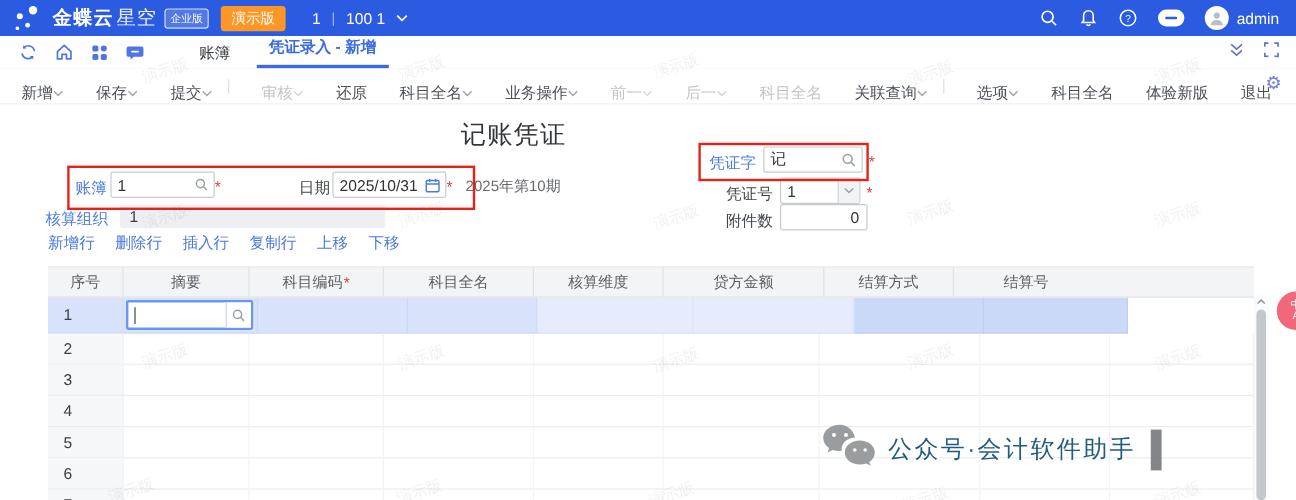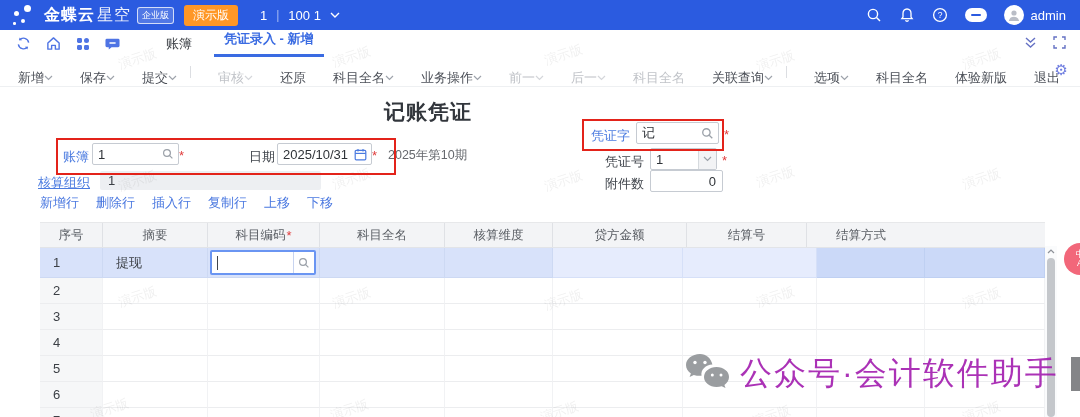--- a/index.html
+++ b/index.html
@@ -44,21 +44,21 @@
            border-bottom:1px solid #eef0f2;display:flex;align-items:center;}
   #toolbar-items{display:flex;align-items:center;margin-left:18px;}
   .tb-item{display:flex;align-items:flex-start;gap:0;font-size:13px;color:#4c5058;margin-right:27px;cursor:pointer;white-space:nowrap;margin-top:12px;}
   .tb-item.disabled{color:#c0c3c8;cursor:default;}
   .tb-item svg{margin-top:2px;color:#9ea3ab;}
   .tb-item.disabled svg{color:#d4d6da;}
   .tb-divider{width:1px;height:12px;background:#dcdee2;margin-right:27px;margin-left:-14px;}
   .gear{position:absolute;right:12px;top:5px;font-size:15px;color:#6f7de0;cursor:pointer;line-height:1;}
   
   .page-title{position:absolute;left:330px;top:98px;width:196px;text-align:center;
-              font-size:21px;font-weight:bold;color:#32363c;letter-spacing:1px;}
+              font-size:21px;font-weight:normal;color:#32363c;letter-spacing:1px;}
   .lbl{position:absolute;font-size:13px;color:#40454c;white-space:nowrap;}
   .lbl.link{color:#4c7ce0;}
   .r-lbl{position:absolute;width:46px;text-align:right;font-size:13px;color:#40454c;white-space:nowrap;}
   .r-lbl.link{color:#4c7ce0;}
   .inp{position:absolute;height:20px;border:1px solid #c6cbd2;border-radius:2px;background:#fff;
        display:flex;align-items:center;font-size:13px;color:#2f3338;padding-left:5px;box-sizing:content-box;}
   .inp .grow{flex:1;}
   .inp .ico{margin-right:4px;display:flex;}
   .inp .ddl{width:17px;align-self:stretch;border-left:1px solid #d6dade;background:#f2f3f5;
             display:flex;align-items:center;justify-content:center;color:#9aa0a8;}
@@ -98,21 +98,21 @@
   .vscroll .up{height:11px;display:flex;align-items:center;justify-content:center;color:#8d9198;}
   .vscroll .thumb{position:absolute;left:2px;right:2px;top:12px;bottom:0;background:#c4c7cb;border-radius:4px;}
   
   .fab{position:absolute;left:1064px;top:243px;width:32px;height:32px;border-radius:50%;background:#f2677a;
        box-shadow:0 0 0 2px #fff;color:#fff;display:flex;flex-direction:column;align-items:center;justify-content:center;
        font-size:9px;line-height:9px;cursor:pointer;z-index:30;}
   
   .wm{position:absolute;font-size:13px;color:rgba(60,60,60,.08);transform:rotate(-18deg);
       white-space:nowrap;pointer-events:none;z-index:5;}
   .channel{position:absolute;left:684px;top:352px;display:flex;align-items:center;gap:10px;z-index:20;pointer-events:none;}
-  .channel .txt{font-size:32px;color:#a21caf;letter-spacing:2px;opacity:.9;}
+  .channel .txt{font-size:20px;color:#0c4a6e;letter-spacing:2px;opacity:.9;}
   .channel .bar{width:9px;height:34px;background:#6e7073;opacity:.85;margin-left:2px;}
 </style>
 </head>
 <body>
 
 <div class="topbar">
   <div class="logo">
       <i class="d1"></i>
       <i class="d2"></i>
       <i class="d3"></i>
@@ -319,21 +319,21 @@
         <rect x="1.2" y="2.4" width="10.6" height="9.4" rx="1"></rect>
         <line x1="4" y1="1" x2="4" y2="3.6"></line>
         <line x1="9" y1="1" x2="9" y2="3.6"></line>
         <line x1="1.2" y1="5.4" x2="11.8" y2="5.4"></line>
       </svg>
     </span>
 </div>
 <span class="req abs" style="left:372px;top:148px;">*</span>
 <span class="period">2025年第10期</span>
 
-<span class="lbl link" style="left:38px;top:174px;text-decoration:underline;">核算组织</span>
+<span class="lbl link" style="left:38px;top:174px;">核算组织</span>
 <div class="ro-field">
     <span>1</span>
   </div>
 
 <span class="r-lbl link" style="left:584px;top:127px;">凭证字</span>
 <div class="inp" style="left:636px;top:122px;width:76px;">
   <span class="grow">记</span>
   <span class="ico">
       <svg width="13" height="13" viewBox="0 0 12 12" fill="none">
         <circle cx="5" cy="5" r="3.4" stroke="#9aa0a8" stroke-width="1.2"></circle>
@@ -385,31 +385,30 @@
       </div>
       <div class="th" style="width: 125px;">
         <span>科目全名</span>
       </div>
       <div class="th" style="width: 108px;">
         <span>核算维度</span>
       </div>
       <div class="th" style="width: 134px;">
         <span>贷方金额</span>
       </div>
+      <div class="th" style="width: 108px;">
+        <span>结算方式</span>
+      </div>
       <div class="th" style="width: 120px;">
         <span>结算号</span>
-      </div>
-      <div class="th" style="width: 108px;">
-        <span>结算方式</span>
       </div>
     </div>
   <div id="gbody">
       <div class="tr sel">
         <div class="td selbg num" style="width: 63px;">1</div>
-        <div class="td selbg txt" style="width: 105px;">提现</div>
         <div class="td selbg" style="width: 112px;">
           <div class="edit-box">
             <span class="caret"></span>
             <span class="mag-btn">
               <svg width="12" height="12" viewBox="0 0 12 12" fill="none">
                 <circle cx="5" cy="5" r="3.4" stroke="#9aa0a8" stroke-width="1.2"></circle>
                 <line x1="7.6" y1="7.6" x2="10.4" y2="10.4" stroke="#9aa0a8" stroke-width="1.2"></line>
               </svg>
             </span>
           </div>

